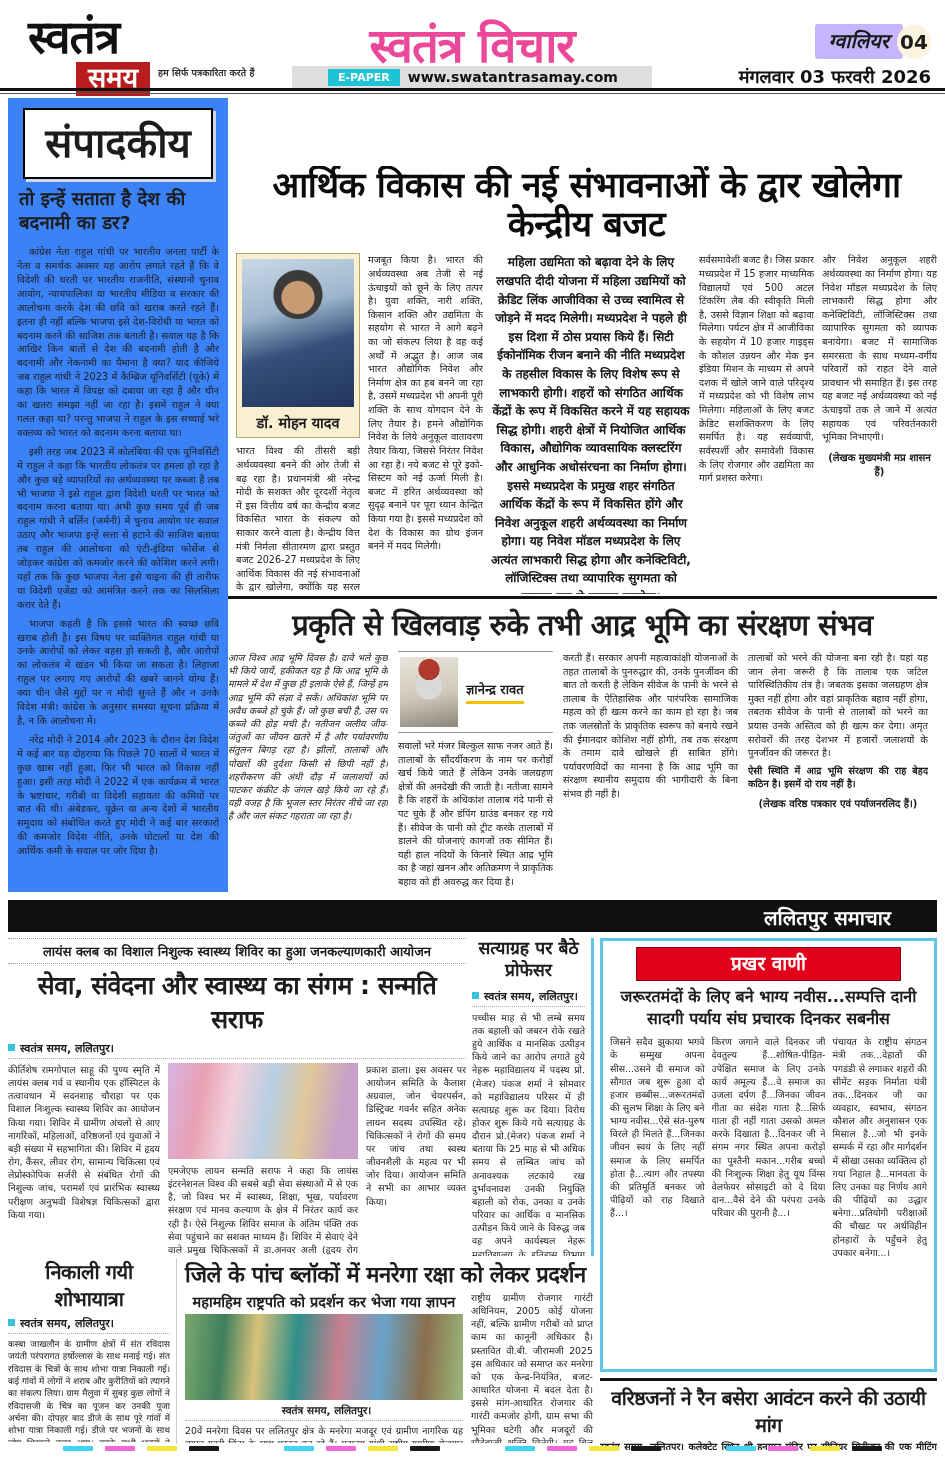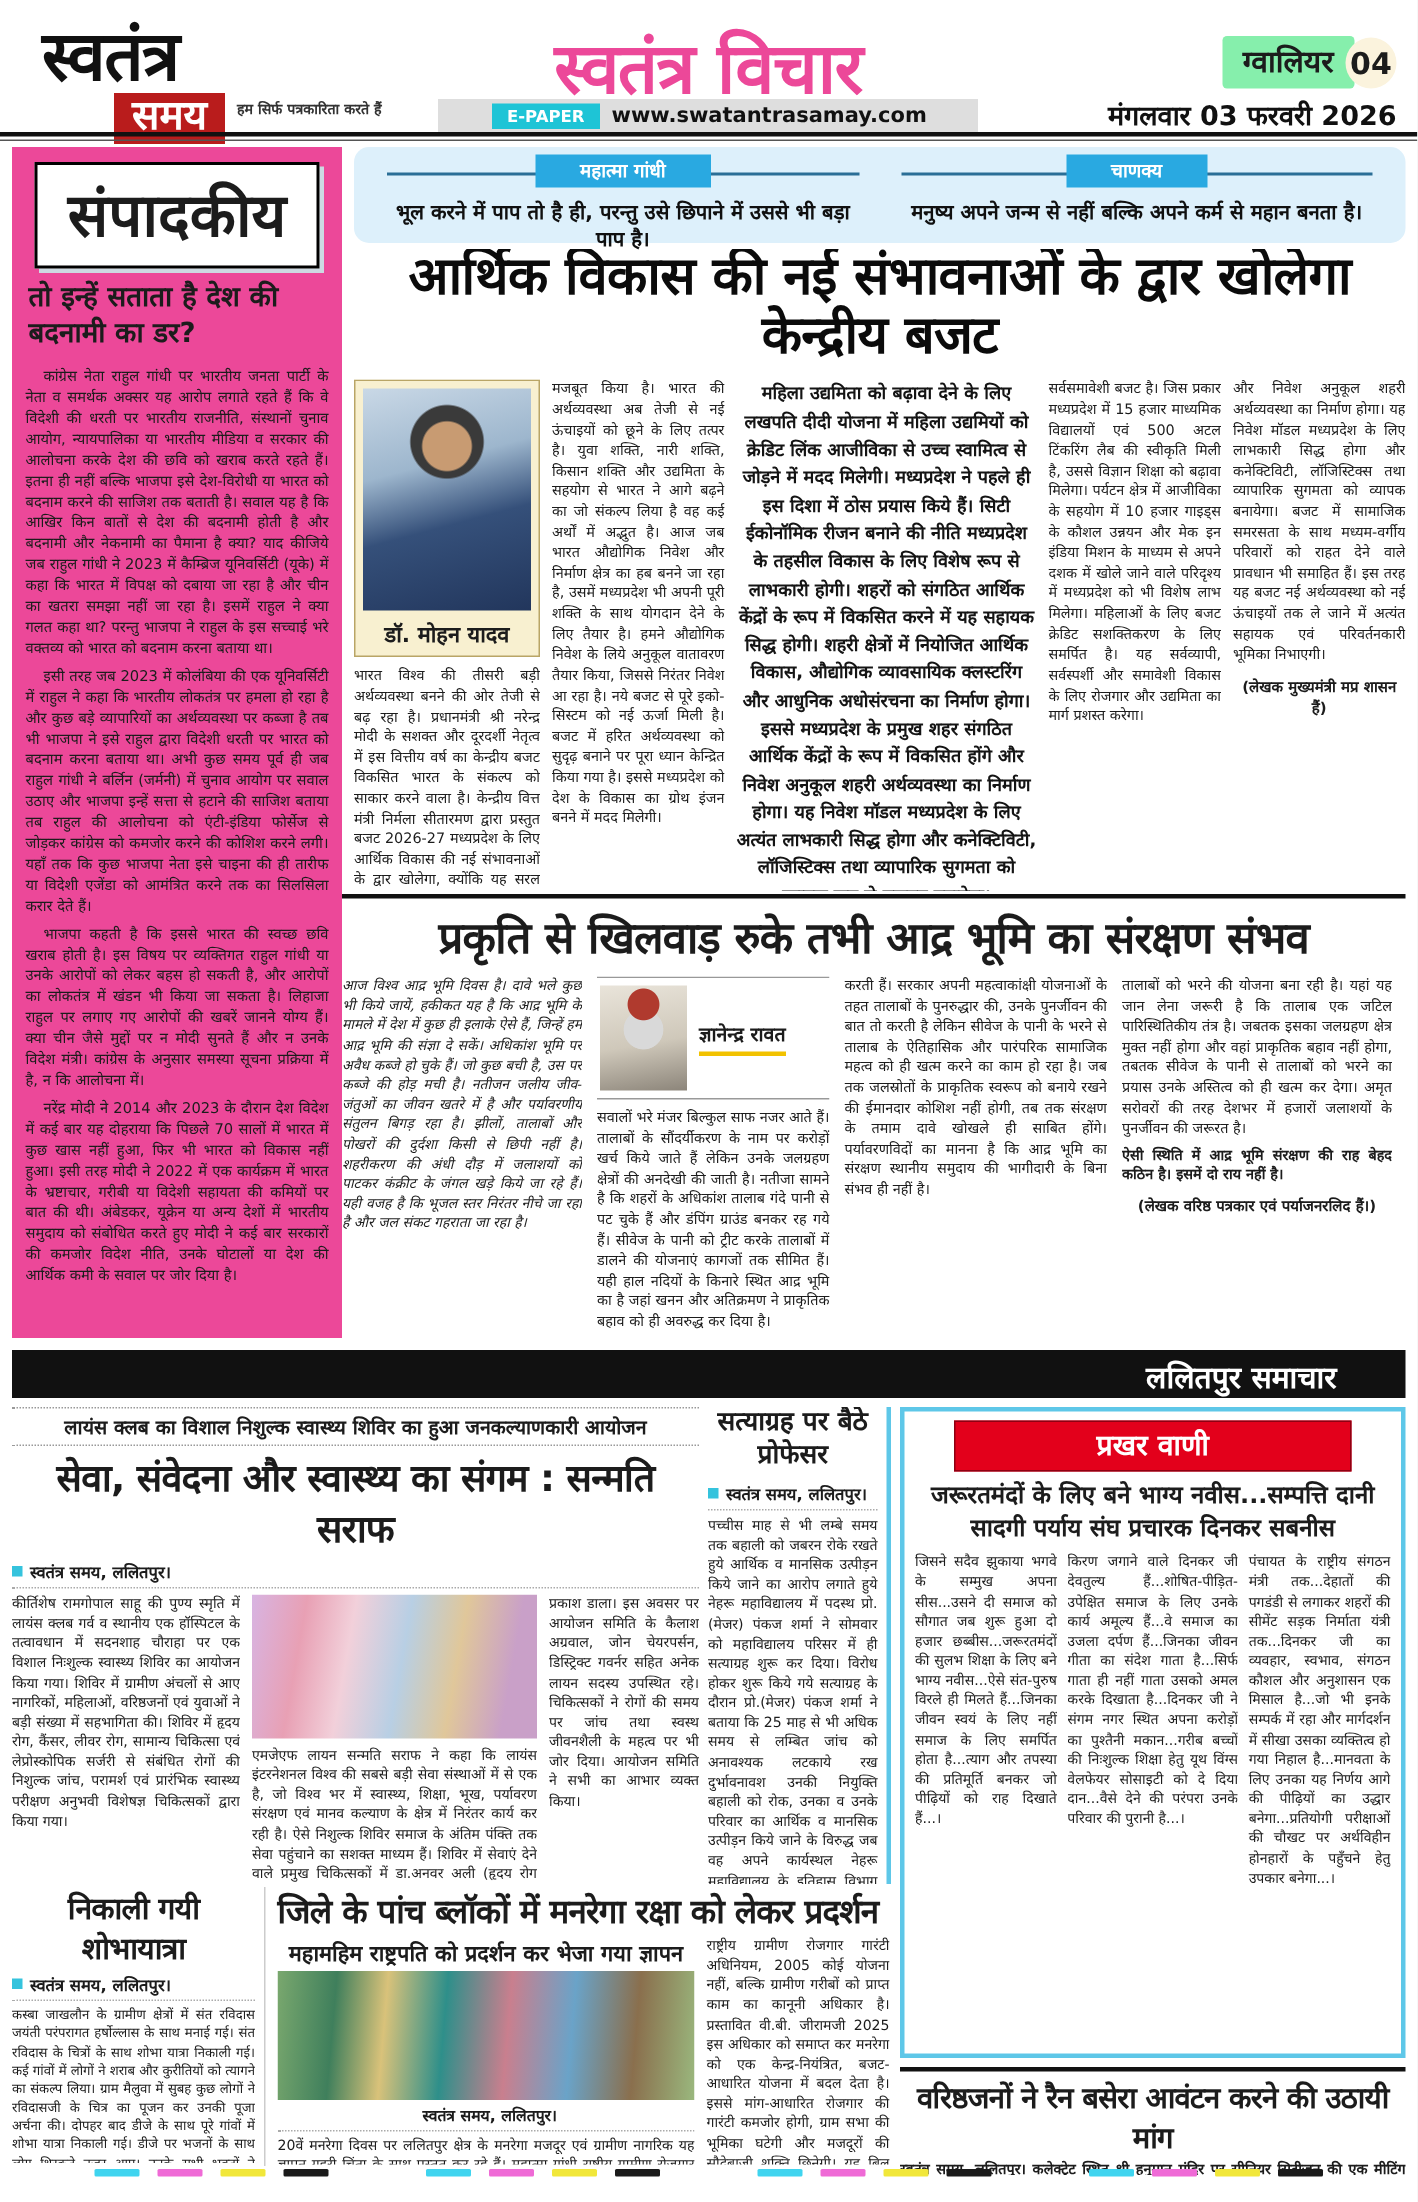--- a/index.html
+++ b/index.html
@@ -15,29 +15,29 @@
                 font-size:27px; font-weight:900; padding:1px 12px 3px; line-height:1.1; }
   .tagline { position:absolute; left:158px; top:66px; font-size:9.5px; font-weight:700; color:#333; white-space:nowrap; }
   .center-title { position:absolute; left:272px; top:12px; width:400px; text-align:center;
                   font-size:47px; font-weight:900; color:#ec4899; letter-spacing:-1px; }
   .epaper-band { position:absolute; left:292px; top:66px; width:360px; height:22px; background:#dedede;
                  display:flex; align-items:center; gap:8px; padding-left:36px; }
   .epaper-chip { background:#1ec4d6; color:#fff; font-size:11px; font-weight:900; padding:2px 10px; }
   .site { font-size:14px; font-weight:700; color:#111; text-decoration:none; }
   .edition-block { position:absolute; right:14px; top:24px; text-align:right; }
   .edition-row { display:inline-flex; align-items:center; }
-  .edition-name { background:#86efac; font-size:20px; font-weight:900; padding:3px 14px 5px; border-radius:3px; }
+  .edition-name { background:#c4b5fd; font-size:20px; font-weight:900; padding:3px 14px 5px; border-radius:3px;font-style:italic; }
   .page-circle { width:34px; height:34px; border-radius:50%; background:#fbf3dd; margin-left:-6px;
                  display:flex; align-items:center; justify-content:center; font-size:20px; font-weight:900; }
   .edition-date { margin-top:5px; font-size:18px; font-weight:900; color:#111;text-align:right; }
   .mast-rule { position:absolute; left:0; top:88px; width:945px; height:3px; background:#111; }
   .mast-rule2 { position:absolute; left:0; top:93px; width:945px; height:1px; background:#555; }
 
   
-  .editorial { position:absolute; left:8px; top:98px; width:220px; height:794px; background:#ec4899; padding:8px 9px; overflow:hidden; }
+  .editorial { position:absolute; left:8px; top:98px; width:220px; height:794px; background:#3b82f6; padding:8px 9px; overflow:hidden; }
   .edit-box { border:2px solid #000; background:#fff; margin:2px 6px 8px; text-align:center;
               font-size:40px; font-weight:900; padding:4px 0 8px; box-shadow:3px 3px 0 #cdd9e2; }
   .edit-headline { font-size:18.5px; font-weight:700; text-align:left; margin:8px 2px 10px; line-height:1.3; }
   .edit-body p { font-size:9.8px; line-height:1.42; text-align:justify; margin-bottom:5px; text-indent:12px; }
 
   
   .quotes { position:absolute; left:236px; top:98px; width:701px; height:64px; background:#ddf0fb;
             border-radius:10px; display:flex; padding:5px 8px 0; }
   .quote { flex:1; position:relative; text-align:center; padding:0 10px; }
   .quote-line { position:absolute; left:14px; right:14px; top:12px; height:2px; background:#2a6e96; }
@@ -160,32 +160,20 @@
     <div class="edit-box">संपादकीय</div>
     <div class="edit-headline">तो इन्हें सताता है देश की बदनामी का डर?</div>
     <div class="edit-body">
       <p>कांग्रेस नेता राहुल गांधी पर भारतीय जनता पार्टी के नेता व समर्थक अक्सर यह आरोप लगाते रहते हैं कि वे विदेशी की धरती पर भारतीय राजनीति, संस्थानों चुनाव आयोग, न्यायपालिका या भारतीय मीडिया व सरकार की आलोचना करके देश की छवि को खराब करते रहते हैं। इतना ही नहीं बल्कि भाजपा इसे देश-विरोधी या भारत को बदनाम करने की साजिश तक बताती है। सवाल यह है कि आखिर किन बातों से देश की बदनामी होती है और बदनामी और नेकनामी का पैमाना है क्या? याद कीजिये जब राहुल गांधी ने 2023 में कैम्ब्रिज यूनिवर्सिटी (यूके) में कहा कि भारत में विपक्ष को दबाया जा रहा है और चीन का खतरा समझा नहीं जा रहा है। इसमें राहुल ने क्या गलत कहा था? परन्तु भाजपा ने राहुल के इस सच्चाई भरे वक्तव्य को भारत को बदनाम करना बताया था।</p>
       <p>इसी तरह जब 2023 में कोलंबिया की एक यूनिवर्सिटी में राहुल ने कहा कि भारतीय लोकतंत्र पर हमला हो रहा है और कुछ बड़े व्यापारियों का अर्थव्यवस्था पर कब्जा है तब भी भाजपा ने इसे राहुल द्वारा विदेशी धरती पर भारत को बदनाम करना बताया था। अभी कुछ समय पूर्व ही जब राहुल गांधी ने बर्लिन (जर्मनी) में चुनाव आयोग पर सवाल उठाए और भाजपा इन्हें सत्ता से हटाने की साजिश बताया तब राहुल की आलोचना को एंटी-इंडिया फोर्सेज से जोड़कर कांग्रेस को कमजोर करने की कोशिश करने लगी। यहाँ तक कि कुछ भाजपा नेता इसे चाइना की ही तारीफ या विदेशी एजेंडा को आमंत्रित करने तक का सिलसिला करार देते हैं।</p>
       <p>भाजपा कहती है कि इससे भारत की स्वच्छ छवि खराब होती है। इस विषय पर व्यक्तिगत राहुल गांधी या उनके आरोपों को लेकर बहस हो सकती है, और आरोपों का लोकतंत्र में खंडन भी किया जा सकता है। लिहाजा राहुल पर लगाए गए आरोपों की खबरें जानने योग्य हैं। क्या चीन जैसे मुद्दों पर न मोदी सुनते हैं और न उनके विदेश मंत्री। कांग्रेस के अनुसार समस्या सूचना प्रक्रिया में है, न कि आलोचना में।</p>
       <p>नरेंद्र मोदी ने 2014 और 2023 के दौरान देश विदेश में कई बार यह दोहराया कि पिछले 70 सालों में भारत में कुछ खास नहीं हुआ, फिर भी भारत को विकास नहीं हुआ। इसी तरह मोदी ने 2022 में एक कार्यक्रम में भारत के भ्रष्टाचार, गरीबी या विदेशी सहायता की कमियों पर बात की थी। अंबेडकर, यूक्रेन या अन्य देशों में भारतीय समुदाय को संबोधित करते हुए मोदी ने कई बार सरकारों की कमजोर विदेश नीति, उनके घोटालों या देश की आर्थिक कमी के सवाल पर जोर दिया है।</p>
     </div>
   </div>
 
-  <div class="quotes">
-    <div class="quote">
-      <div class="quote-line"></div>
-      <div class="quote-tab">महात्मा गांधी</div>
-      <div class="quote-text">भूल करने में पाप तो है ही, परन्तु उसे छिपाने में उससे भी बड़ा पाप है।</div>
-    </div>
-    <div class="quote">
-      <div class="quote-line"></div>
-      <div class="quote-tab">चाणक्य</div>
-      <div class="quote-text">मनुष्य अपने जन्म से नहीं बल्कि अपने कर्म से महान बनता है।</div>
-    </div>
-  </div>
 
   <div class="main-article">
     <div class="main-headline">आर्थिक विकास की नई संभावनाओं के द्वार खोलेगा केन्द्रीय बजट</div>
     <div class="main-cols">
       <div class="mcol" style="width:124px;">
         <div class="photo-frame">
           <div class="photo-mohan"></div>
           <div class="photo-caption">डॉ. मोहन यादव</div>
         </div>
         <p>भारत विश्व की तीसरी बड़ी अर्थव्यवस्था बनने की ओर तेजी से बढ़ रहा है। प्रधानमंत्री श्री नरेन्द्र मोदी के सशक्त और दूरदर्शी नेतृत्व में इस वित्तीय वर्ष का केन्द्रीय बजट विकसित भारत के संकल्प को साकार करने वाला है। केन्द्रीय वित्त मंत्री निर्मला सीतारमण द्वारा प्रस्तुत बजट 2026-27 मध्यप्रदेश के लिए आर्थिक विकास की नई संभावनाओं के द्वार खोलेगा, क्योंकि यह सरल प्रक्रियाएं, निवेशकों को सुविधा और रोजगार के अवसर, महिलाओं एवं युवाओं की आर्थिक सशक्तिकरण, पायदानपर्यन्त मध्यप्रदेश का संभावना मानचित्र और अधोसंरचना को बेहतर बनाने वाला है।</p>

